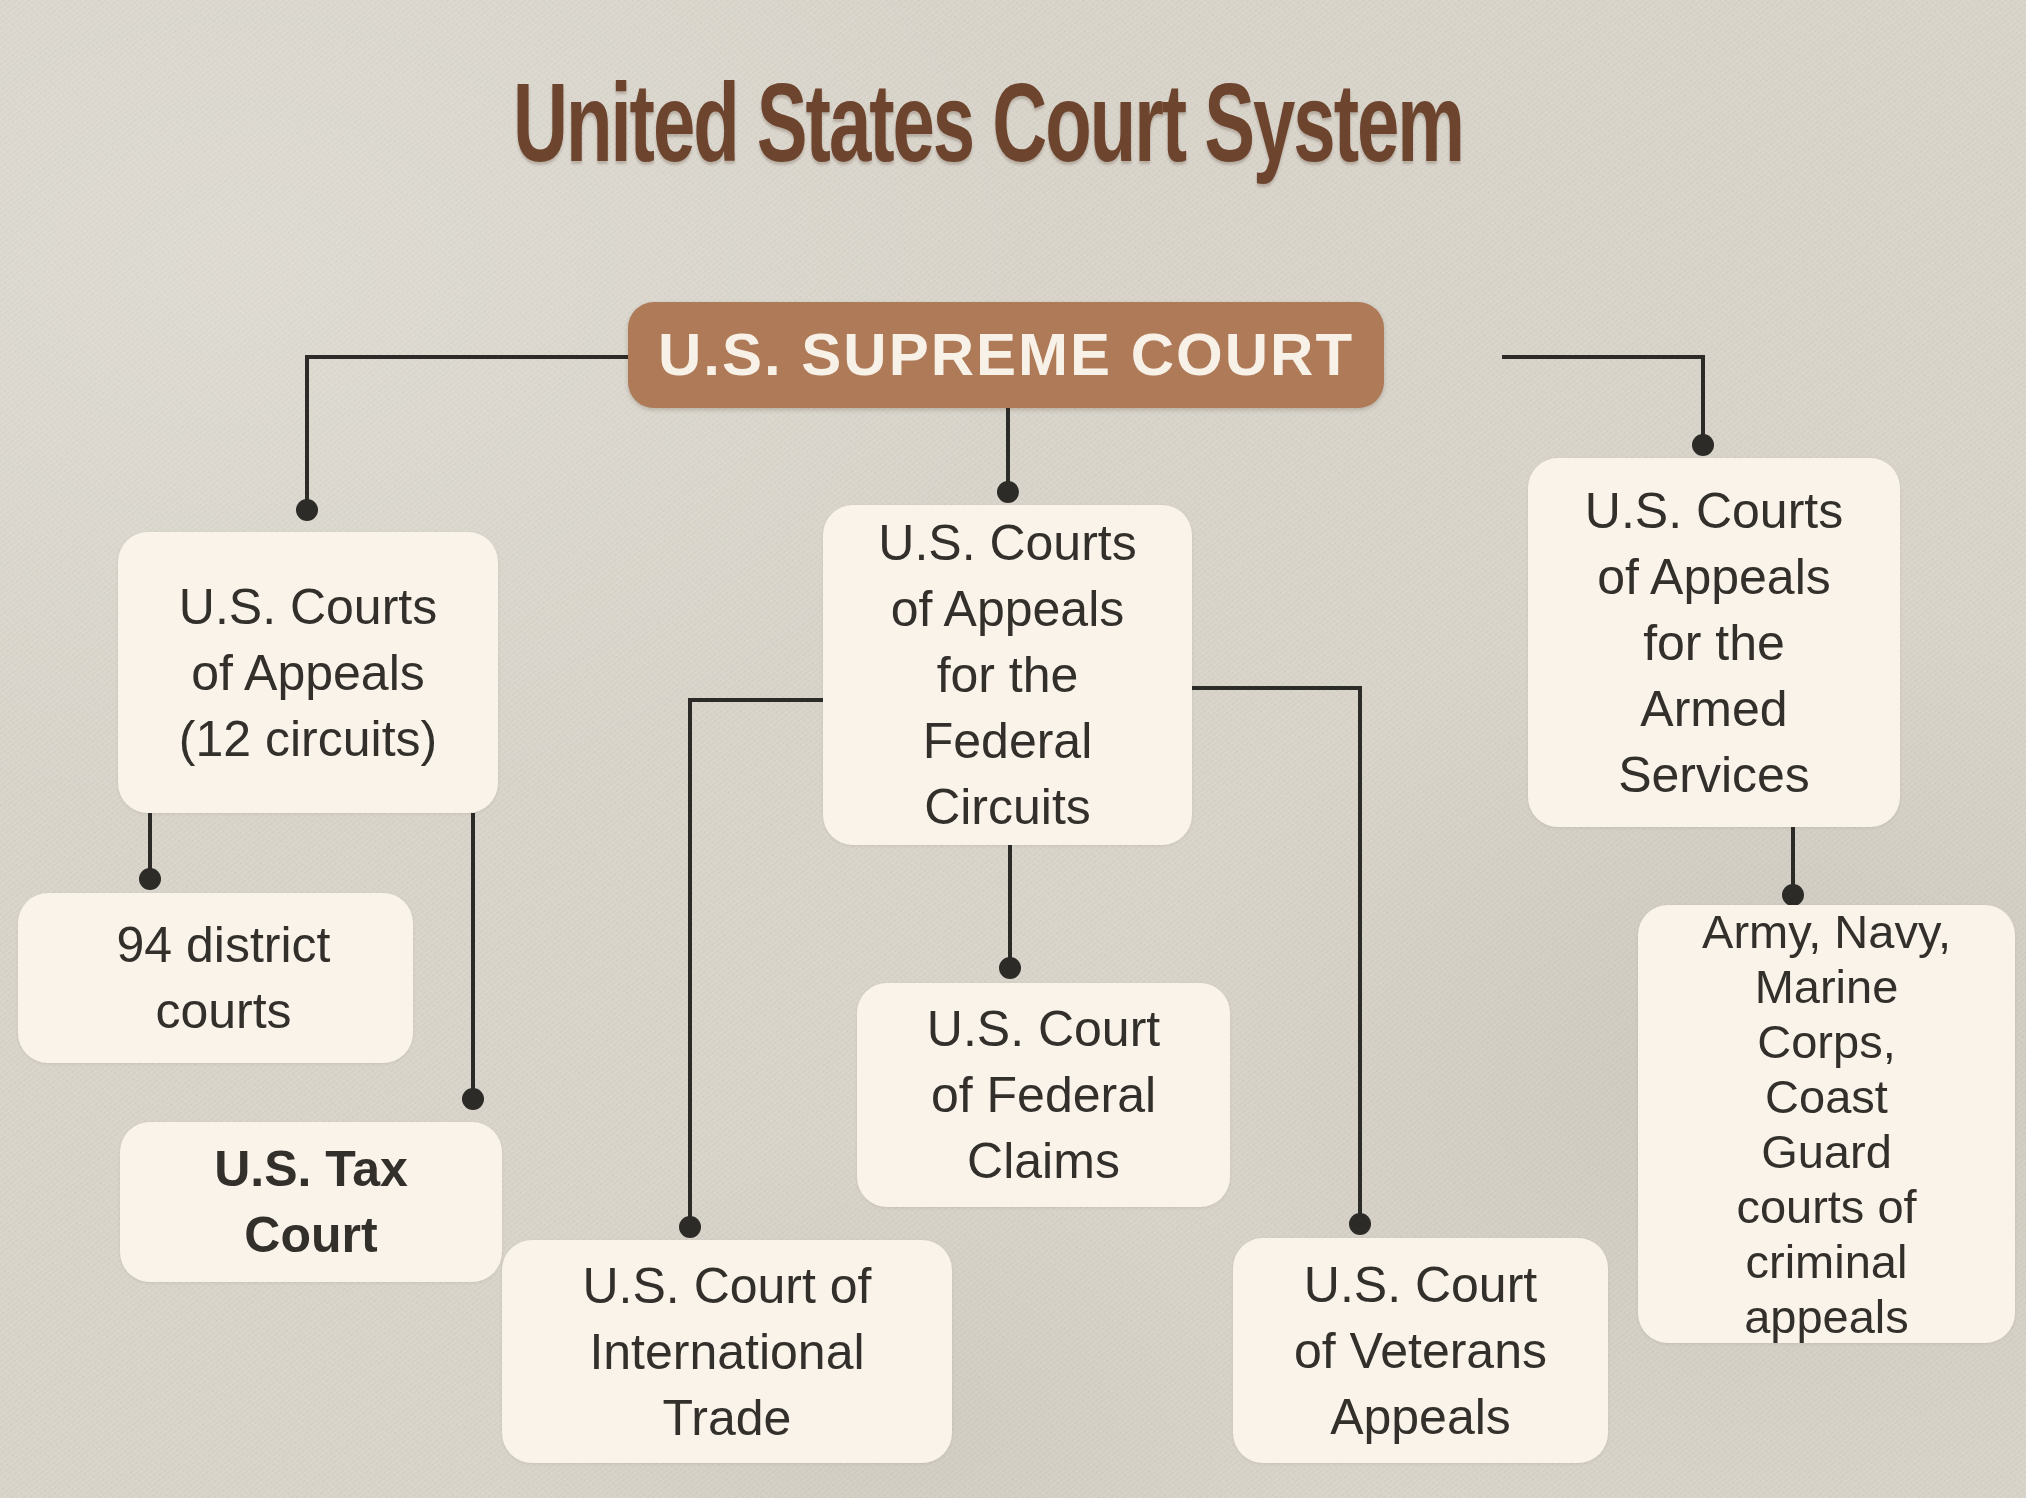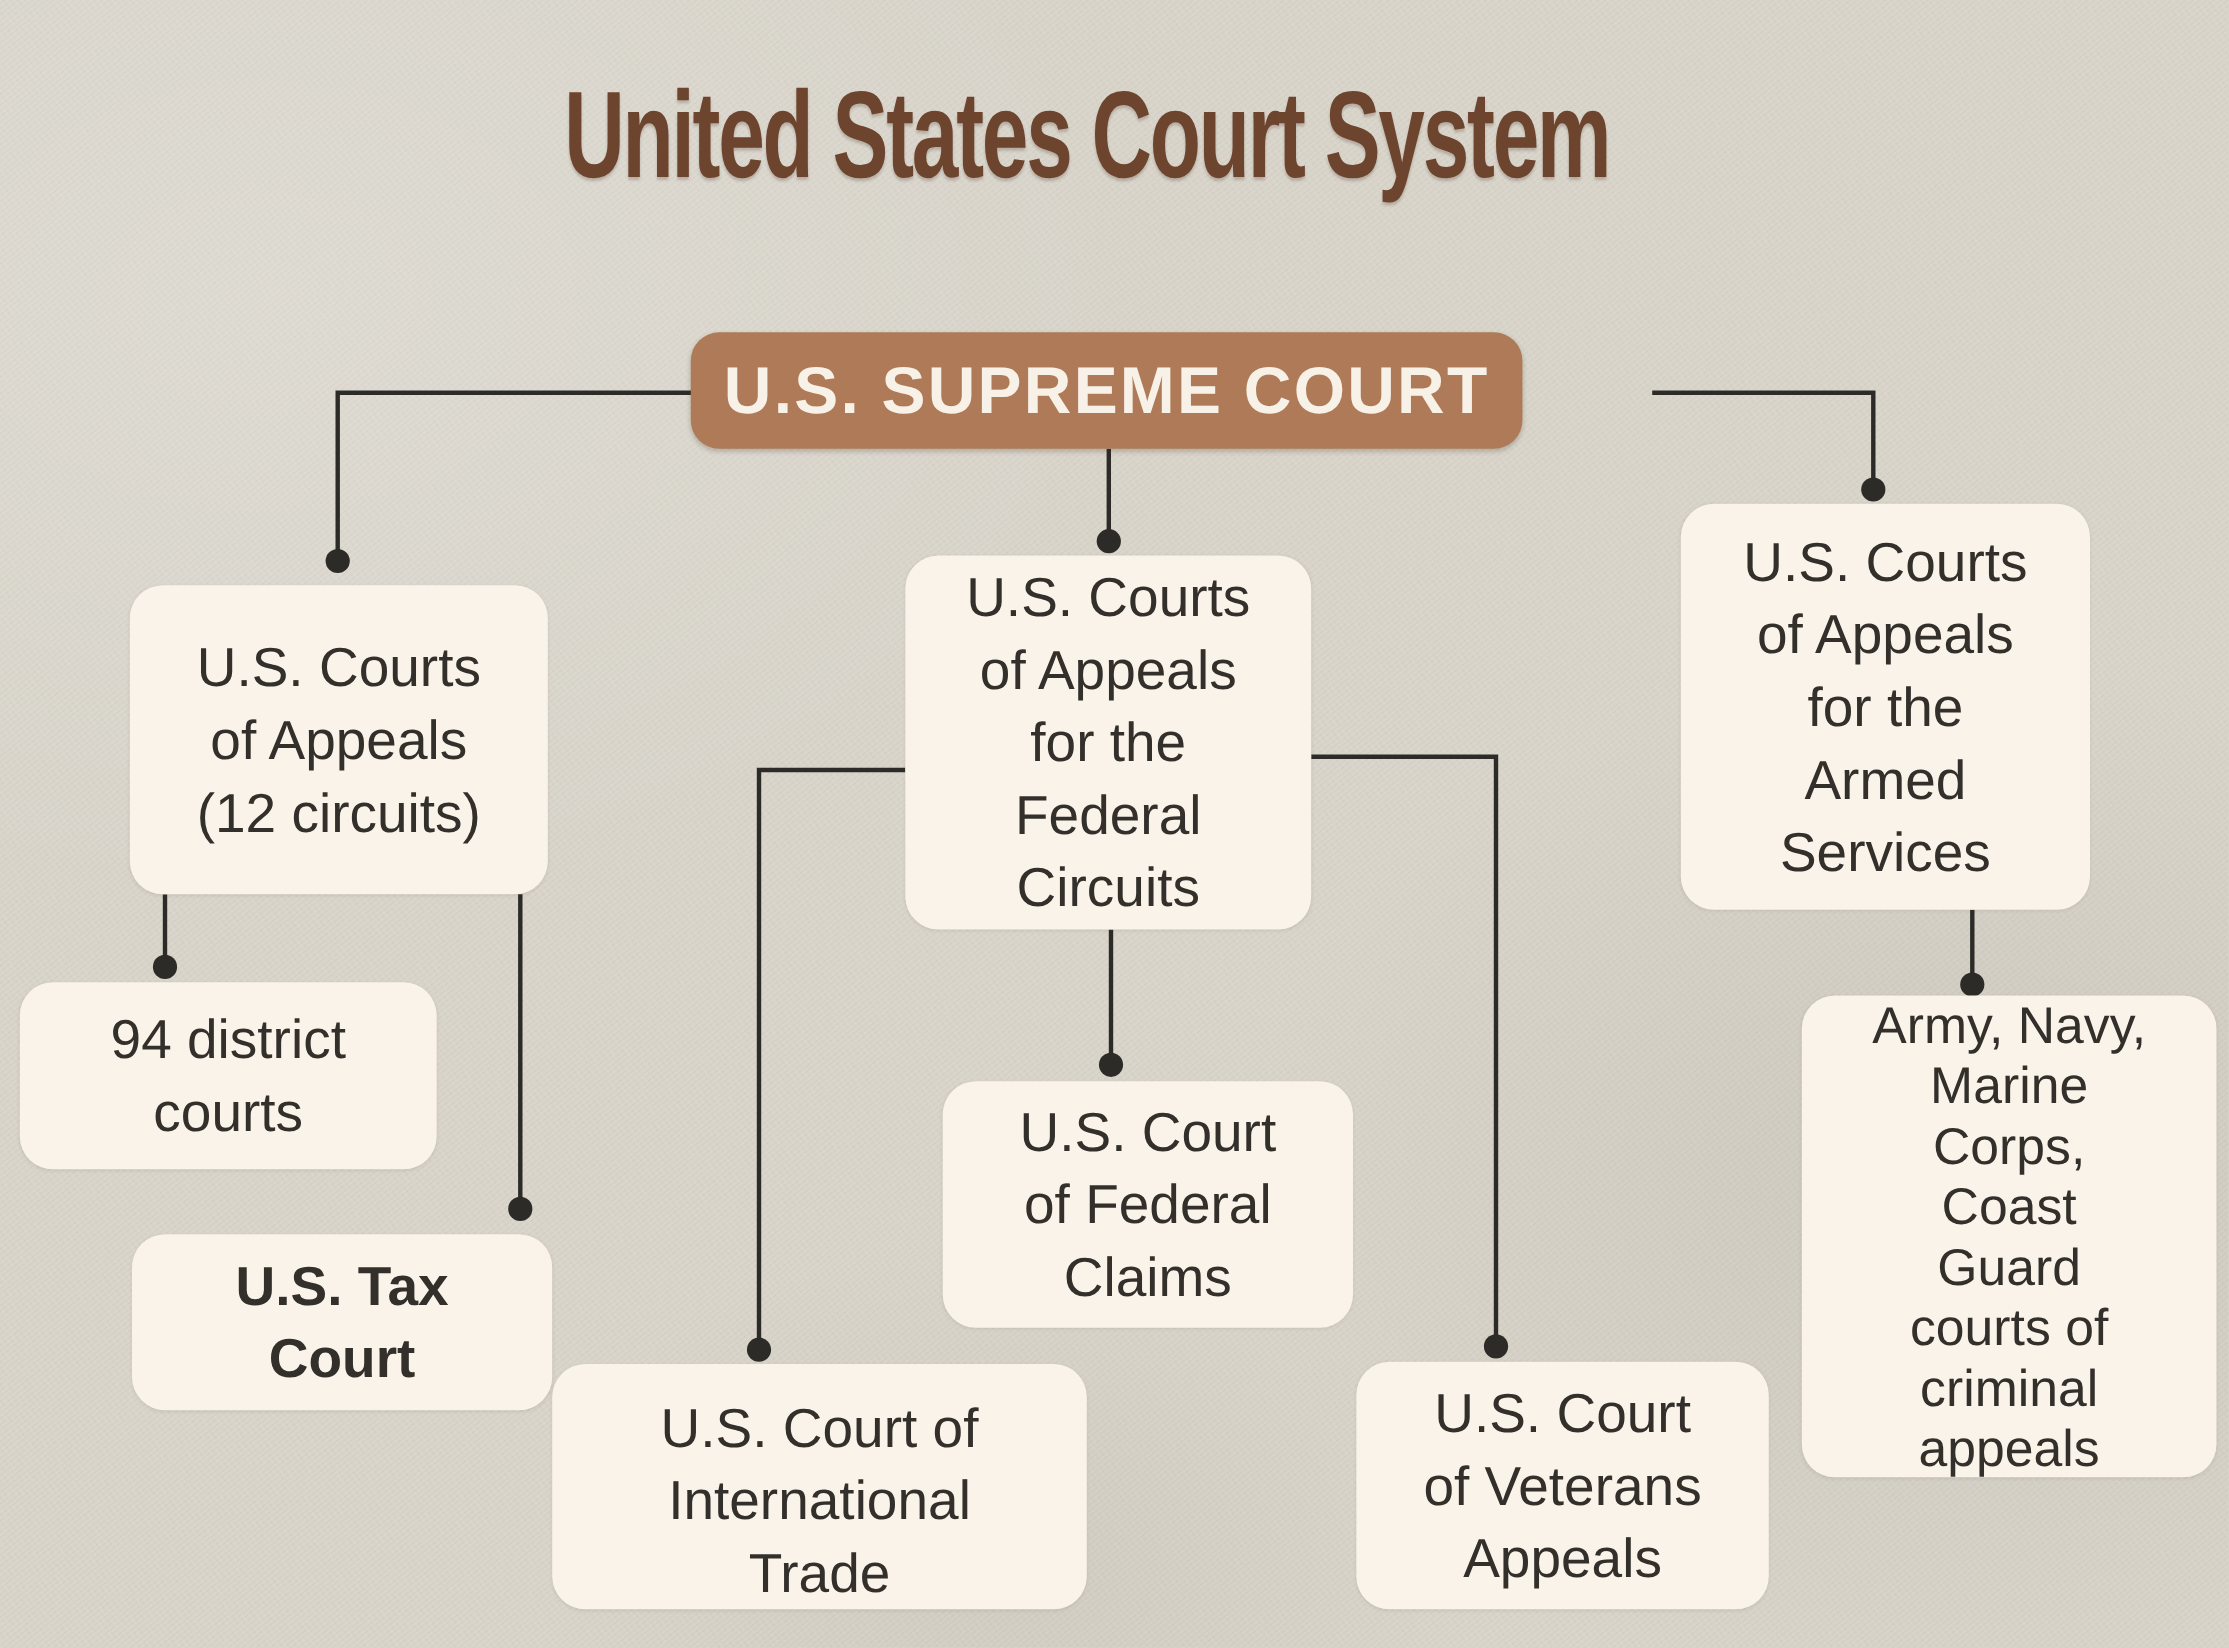--- a/index.html
+++ b/index.html
@@ -120,37 +120,37 @@
   </div>
 
   <div class="node" style="left:1528px;top:458px;width:372px;height:369px;">
     <span>U.S. Courts
 of Appeals
 for the
 Armed
 Services</span>
   </div>
 
-  <div class="node" style="left:18px;top:893px;width:379px;height:170px;">
+  <div class="node" style="left:18px;top:893px;width:379px;height:170px;padding-left:16px;">
     <span>94 district
 courts</span>
   </div>
 
   <div class="node" style="left:120px;top:1122px;width:382px;height:160px;font-weight:bold;">
     <span>U.S. Tax
 Court</span>
   </div>
 
   <div class="node" style="left:857px;top:983px;width:373px;height:224px;">
     <span>U.S. Court
 of Federal
 Claims</span>
   </div>
 
-  <div class="node" style="left:502px;top:1240px;width:486px;height:223px;align-items:flex-end;">
+  <div class="node" style="left:502px;top:1240px;width:450px;height:223px;">
     <span>U.S. Court of
 International
 Trade</span>
   </div>
 
   <div class="node" style="left:1233px;top:1238px;width:375px;height:225px;">
     <span>U.S. Court
 of Veterans
 Appeals</span>
   </div>

